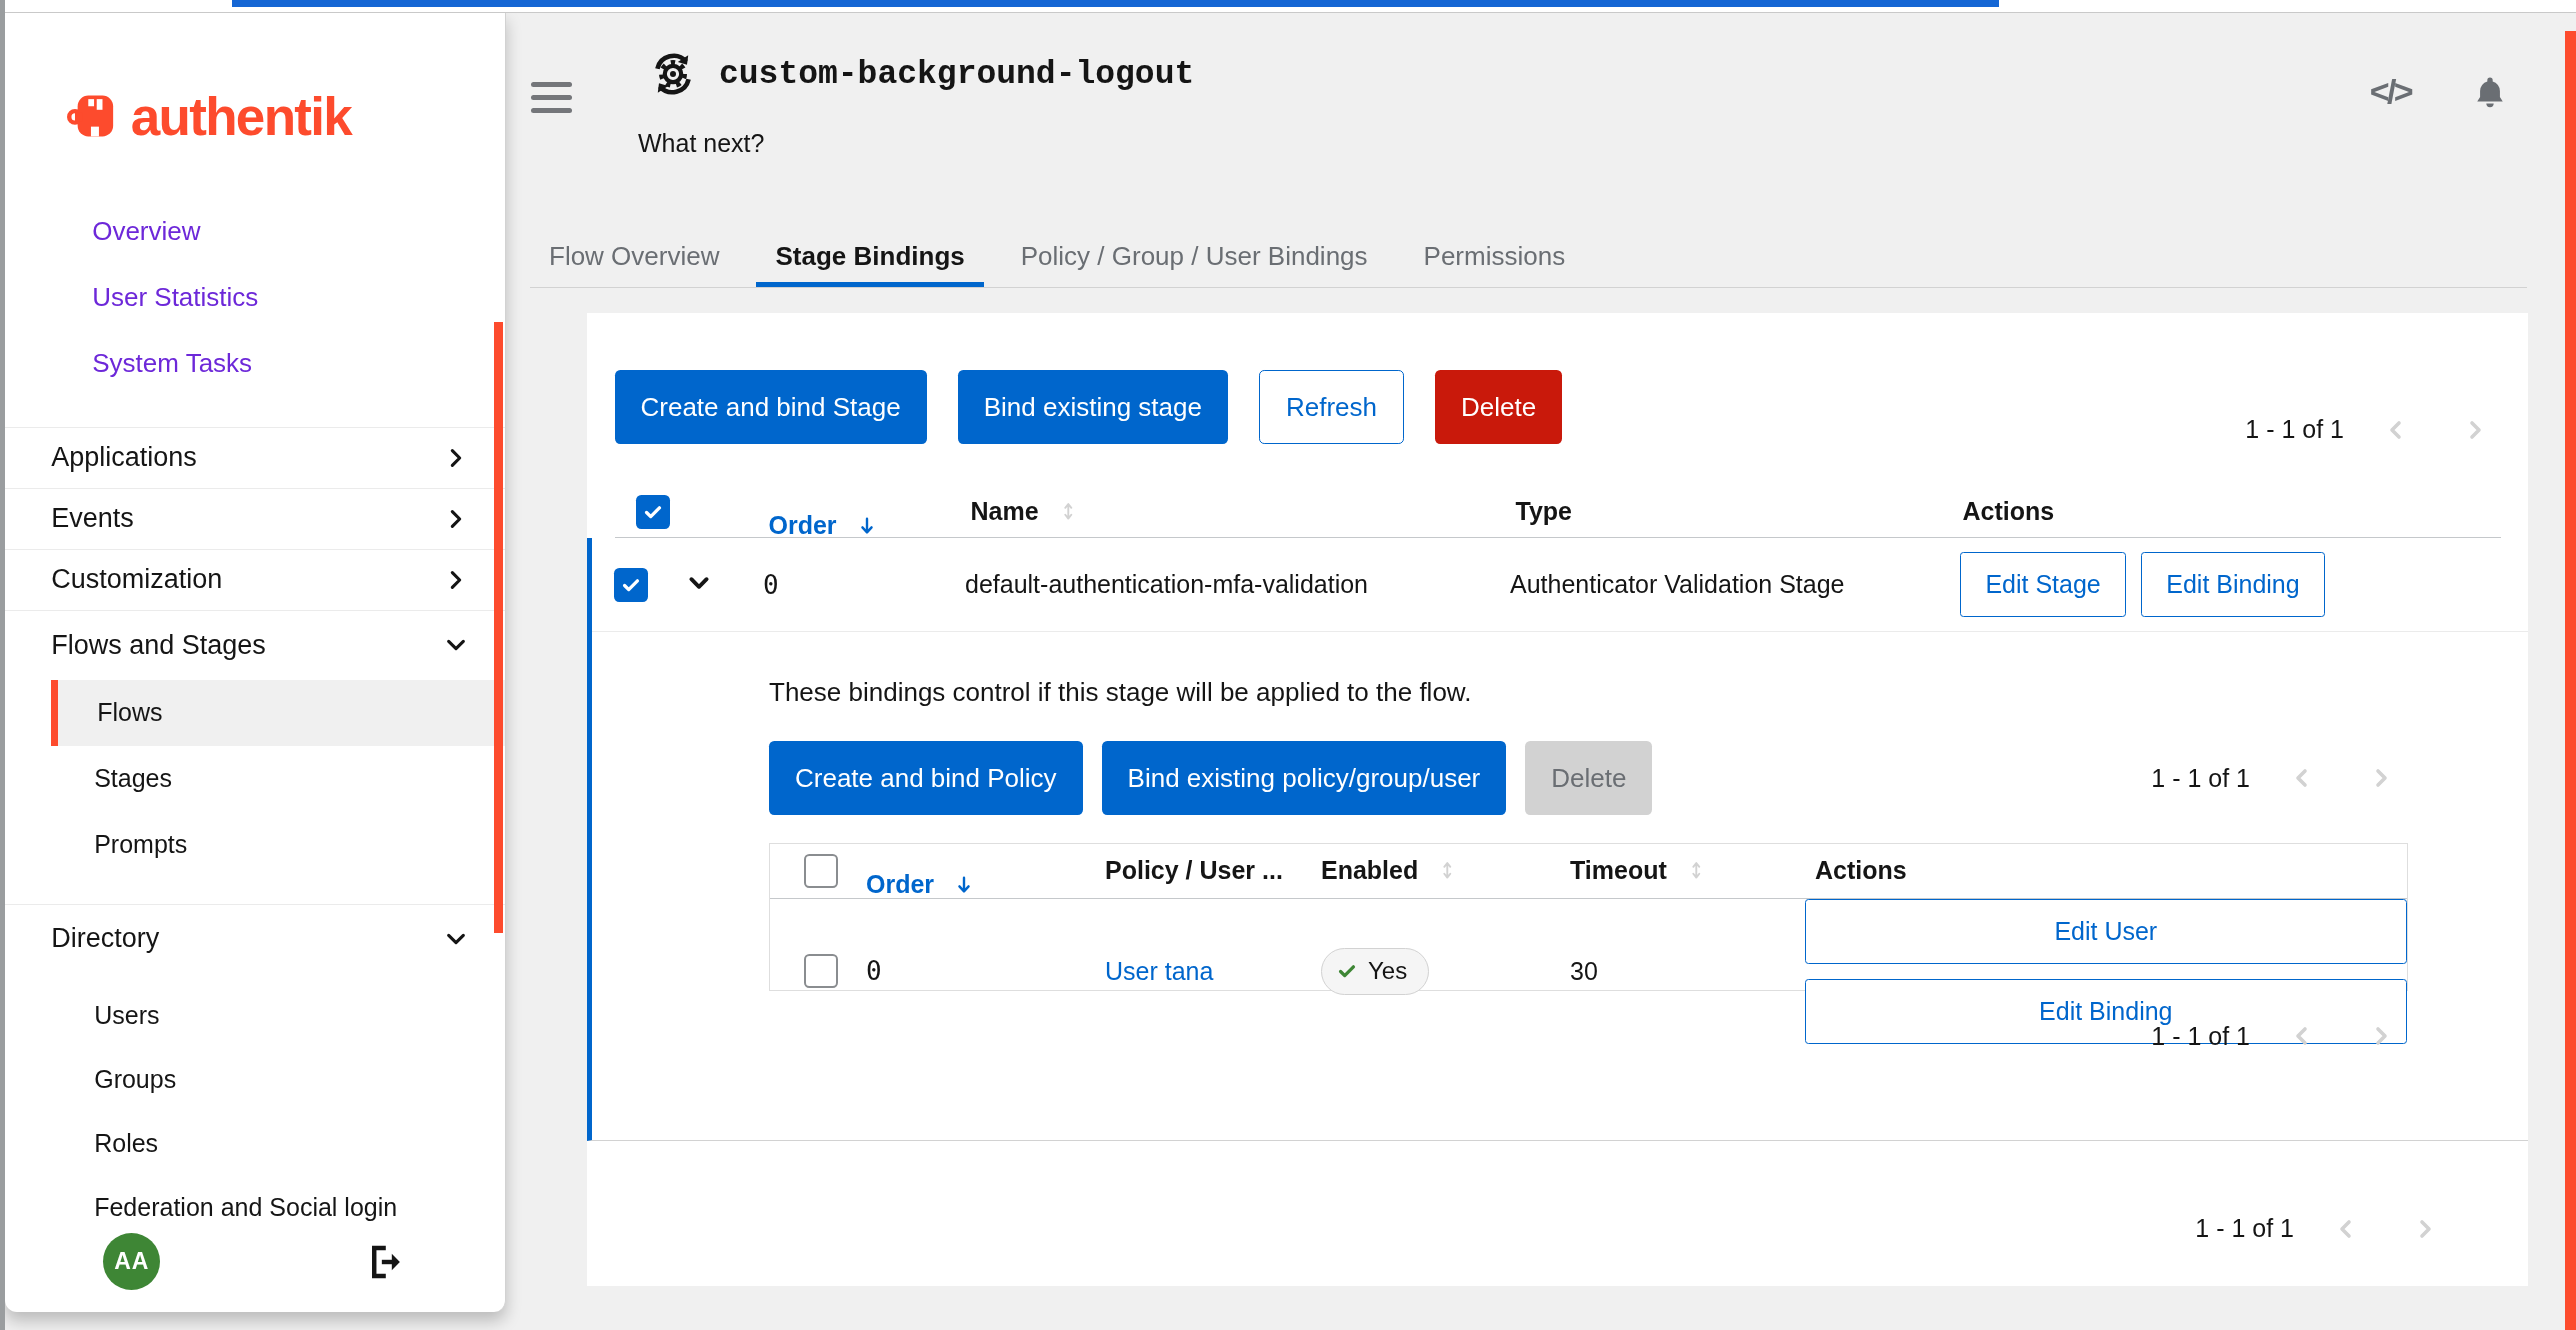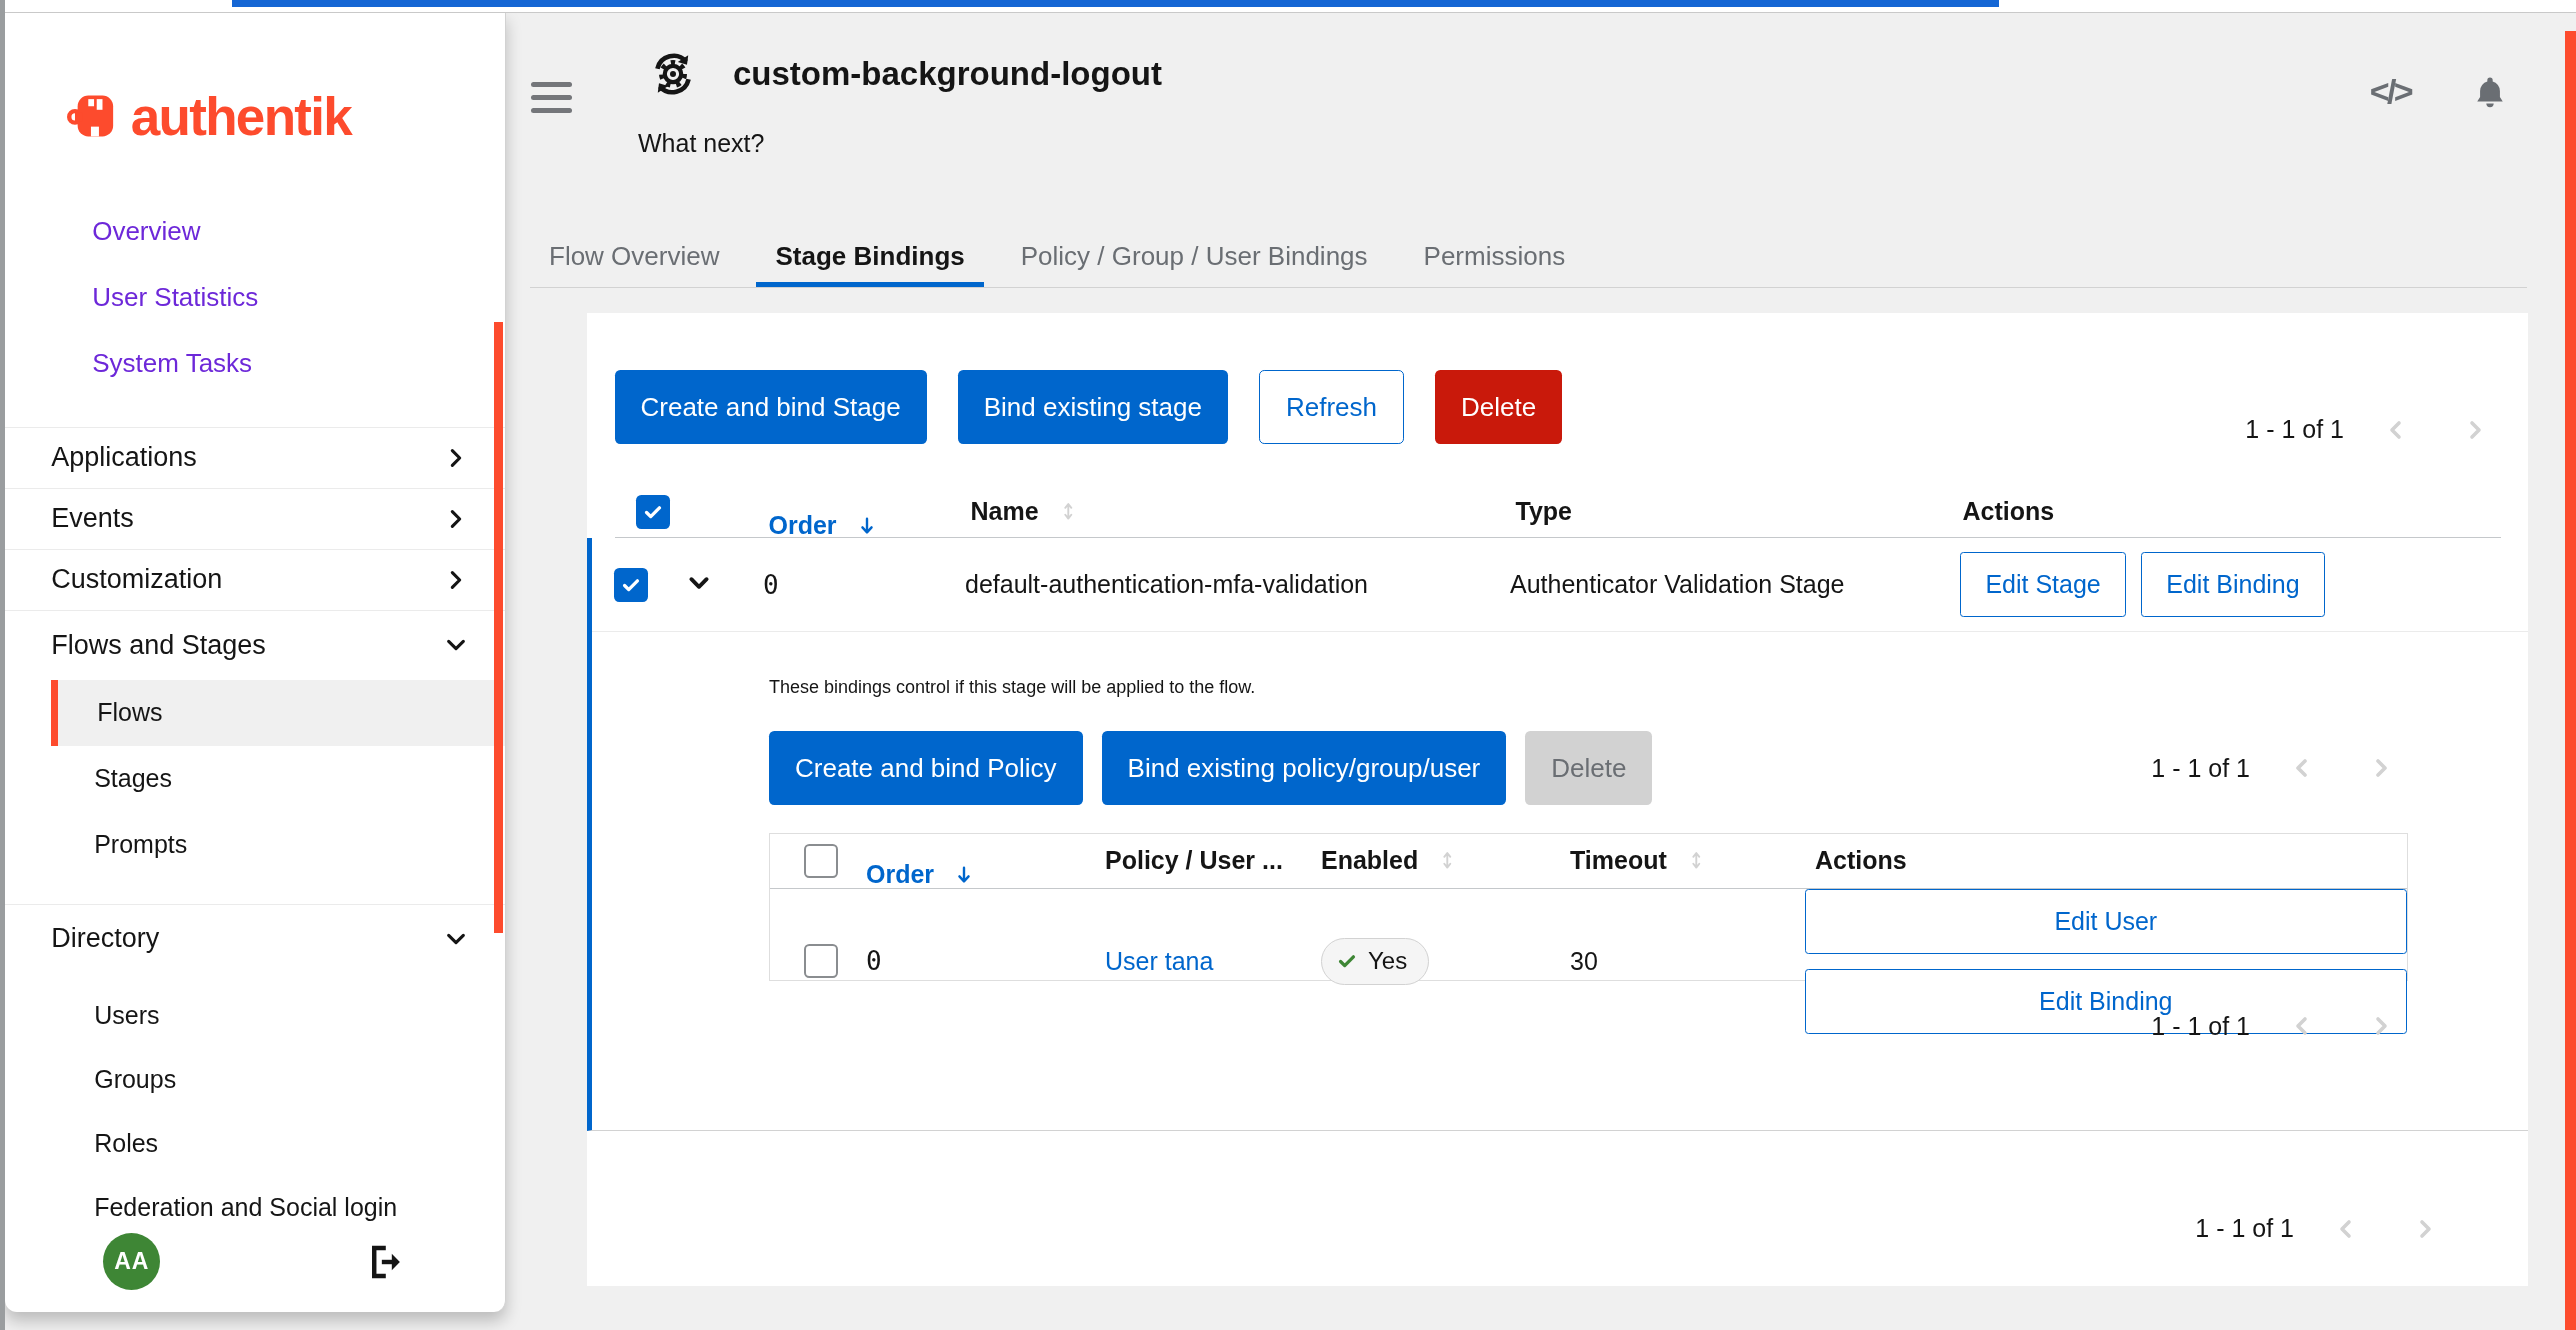--- a/index.html
+++ b/index.html
@@ -38,21 +38,21 @@
   .sub-item.selected { background:#f0f0f0; border-left:7.7px solid #fd4b2d; padding-left:39px; }
   .sub-list2 { margin-top:10.3px; padding-bottom:5.2px; }
   .sub-item2 { height:64px; margin-left:46px; display:flex; align-items:center; padding-left:43px; font-size:25px; cursor:pointer; }
   .side-footer { position:absolute; left:0; right:0; bottom:22px; display:flex; align-items:center; justify-content:space-between; padding:0 101px 0 98px; }
   .avatar { width:57px; height:57px; border-radius:50%; background:#3e8635; color:#ffffff; font-size:23px; font-weight:600; display:flex; align-items:center; justify-content:center; letter-spacing:0.9px; cursor:pointer; }
 
   
   .main { position:absolute; left:507px; top:0; right:0; bottom:0; }
   .hamburger { position:absolute; left:24px; top:82px; display:flex; flex-direction:column; gap:7.7px; cursor:pointer; }
   .hamburger span { width:41px; height:5.2px; background:#74767a; border-radius:2.6px; }
-  .title-row { position:absolute; left:142px; top:50px; display:flex; align-items:center; gap:36px; }
+  .title-row { position:absolute; left:142px; top:50px; display:flex; align-items:center; gap:22px;font-family:Liberation Mono, monospace; }
   .page-title { font-size:33px; font-weight:700; color:#151515; }
   .subtitle { position:absolute; left:131px; top:129px; font-size:25px; color:#151515; }
   .topbar-icons { position:absolute; right:69px; top:72px; display:flex; align-items:center; gap:62px; }
   .code-glyph { font-size:34px; font-weight:800; color:#6a6e73; letter-spacing:-2.6px; cursor:pointer; }
 
   .tabs { position:absolute; left:23px; top:230px; right:49px; display:flex; gap:18px; border-bottom:0.9px solid #d2d2d2; }
   .tab { padding:0 19px; height:57px; display:flex; align-items:center; font-size:26px; color:#6a6e73; border-bottom:5.2px solid transparent; cursor:pointer; }
   .tab.active { color:#151515; font-weight:600; border-bottom-color:#0066cc; }
 
   .card { position:absolute; left:80px; top:313px; width:1941px; height:973px; background:#fff; }
@@ -75,21 +75,21 @@
   .checkbox.unchecked { background:#fff; border:2.6px solid #8a8d90; }
   .cell-center { display:flex; justify-content:flex-start; padding-left:21.5px; }
   .selected-block { margin:0 0 0 0; border-left:5.2px solid #0066cc; border-bottom:0.9px solid #d2d2d2; }
   .trow { display:grid; grid-template-columns:72px 77px 202px 545px 447px 1fr; align-items:center; height:94px; border-bottom:0.9px solid #ebebeb; padding-left:22px; }
   .mono { font-family:"DejaVu Sans Mono", monospace; font-size:26px; }
   .cell-text { font-size:25px; }
   .row-actions { display:flex; gap:15.5px; padding-left:3.4px; }
   .btn-outline { height:65px; padding:0 24px; border:1.7px solid #0066cc; border-radius:3.4px; background:#fff; color:#0066cc; font-size:25px; font-family:"Liberation Sans",sans-serif; cursor:pointer; }
 
   .expanded { padding:45px 120px 89px 177px; }
-  .exp-desc { font-size:18px; color:#151515; }
+  .exp-desc { font-size:26px; color:#151515; }
   .exp-toolbar { display:flex; align-items:center; gap:19px; margin-top:33px; }
   .inner-card { margin-top:27.5px; border:0.9px solid #dedede; background:#fff; }
   .policy-grid { display:grid; grid-template-columns:77px 258px 197px 249px 245px 1fr; align-items:center; }
   .p-thead { height:55px; border-bottom:0.9px solid #c5c8cb; }
   .p-thead .th { white-space:nowrap; overflow:hidden; }
   .p-row { height:91px; }
   .p-cell-check { display:flex; padding-left:34px; }
   .p-pad { padding-left:19px; }
   .link { color:#0066cc; font-size:25px; cursor:pointer; text-decoration:none; }
   .pill { display:inline-flex; align-items:center; gap:10.3px; padding:8.6px 20.6px 8.6px 13.7px; border:1.7px solid #d2d2d2; border-radius:858px; background:#f5f5f5; font-size:24px; }

